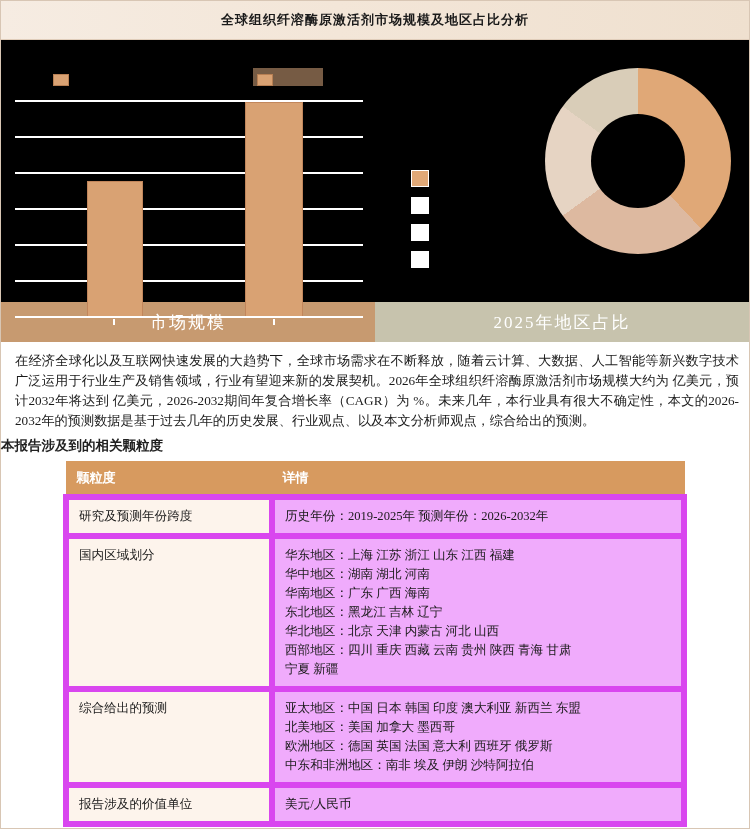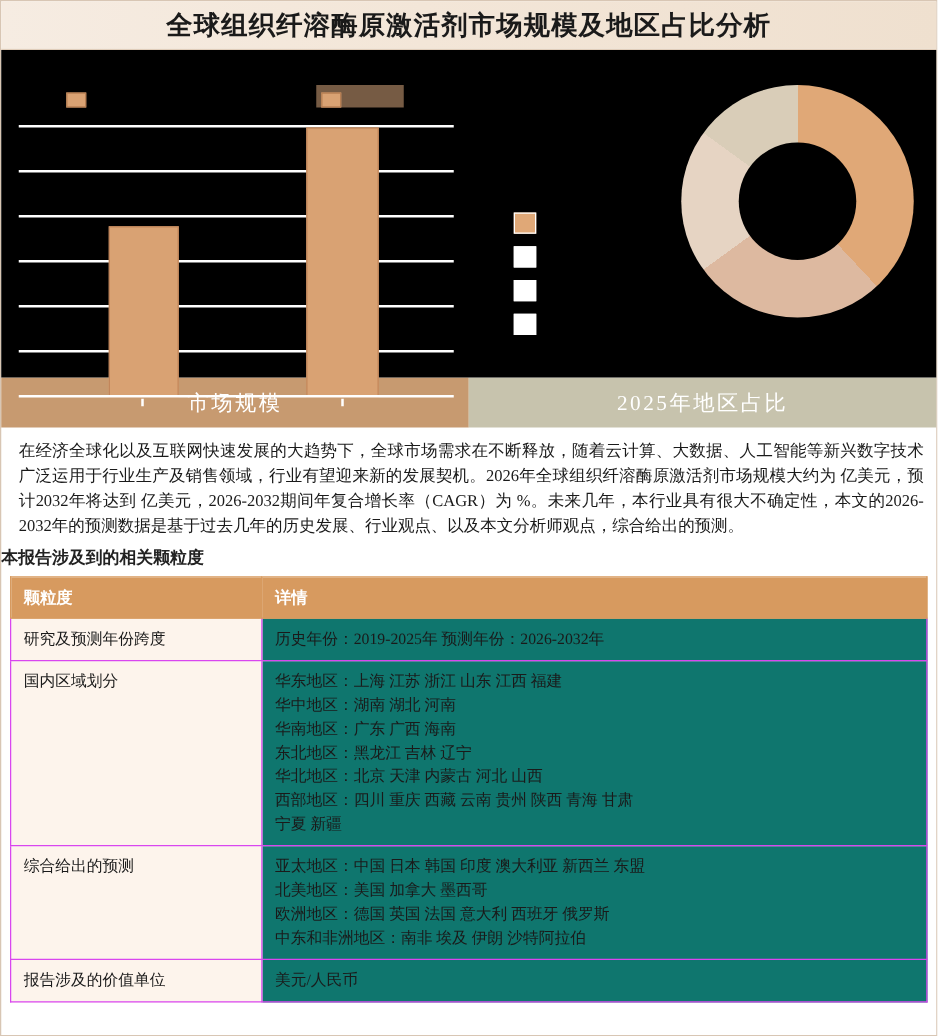--- a/index.html
+++ b/index.html
@@ -26,21 +26,21 @@
   
   .header {
     height: 38px;
     background: linear-gradient(to right, #f6ece2, #f3e6d8 45%, #efe0cf 100%);
     border-bottom: 1px solid #e0cdba;
     display: flex;
     align-items: center;
     justify-content: center;
   }
   .header-title {
-    font-size: 21px;
+    font-size: 13px;
     font-weight: bold;
     letter-spacing: 1px;
     color: #1a1a1a;
     font-family: "Liberation Serif", serif;
   }
 
   
   .chart-band {
     position: relative;
     height: 262px;
@@ -190,50 +190,50 @@
   }
   .subtitle {
     font-size: 13.5px;
     font-weight: bold;
     padding: 2px 0 6px 0;
     font-family: "Liberation Serif", serif;
   }
 
   
   table.gran {
-    width: 734px;
+    width: 624px;
     margin: 0 auto;
     border-collapse: collapse;
     font-size: 12.6px;
     font-family: "Liberation Serif", serif;
   }
   table.gran th {
     background: #d79a5f;
     color: #ffffff;
     font-weight: bold;
     text-align: left;
     padding: 7px 10px;
     border: 1px solid #d79a5f;
     font-size: 13px;
   }
   table.gran th.c1 { width: 180px; }
   table.gran td {
-    border: 1px solid #d946ef;
+    border: 6px solid #d946ef;
     padding: 7px 10px;
     vertical-align: top;
     line-height: 19px;
     color: #1a1a1a;
     margin-left: 28px;
   }
   table.gran td.c1 {
     width: 180px;
     background: #fdf4ec;
   }
   table.gran td.c2 {
-    background: #0f766e;
+    background: #f0abfc;
   }
   .ln { display: block; }
 </style>
 </head>
 <body>
 
 <div class="page">
 
   <div class="header">
     <div class="header-title">全球组织纤溶酶原激活剂市场规模及地区占比分析</div>

